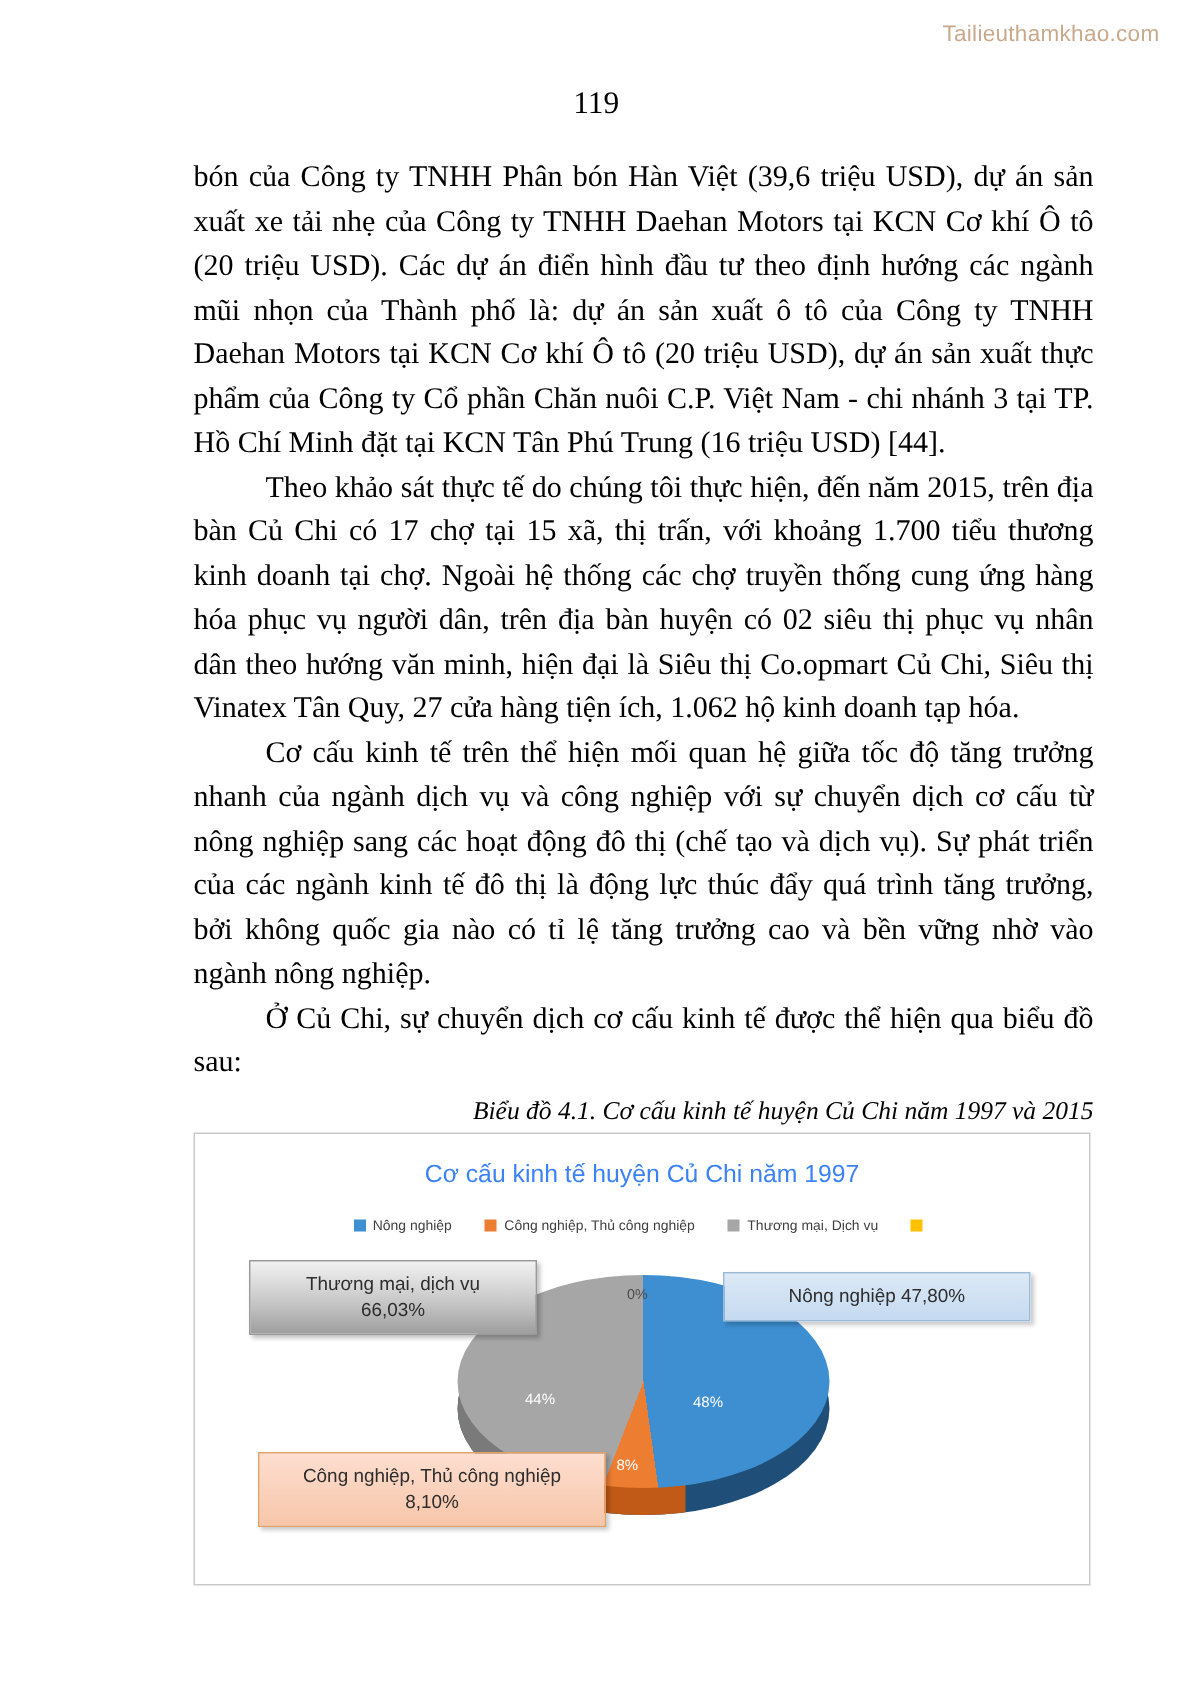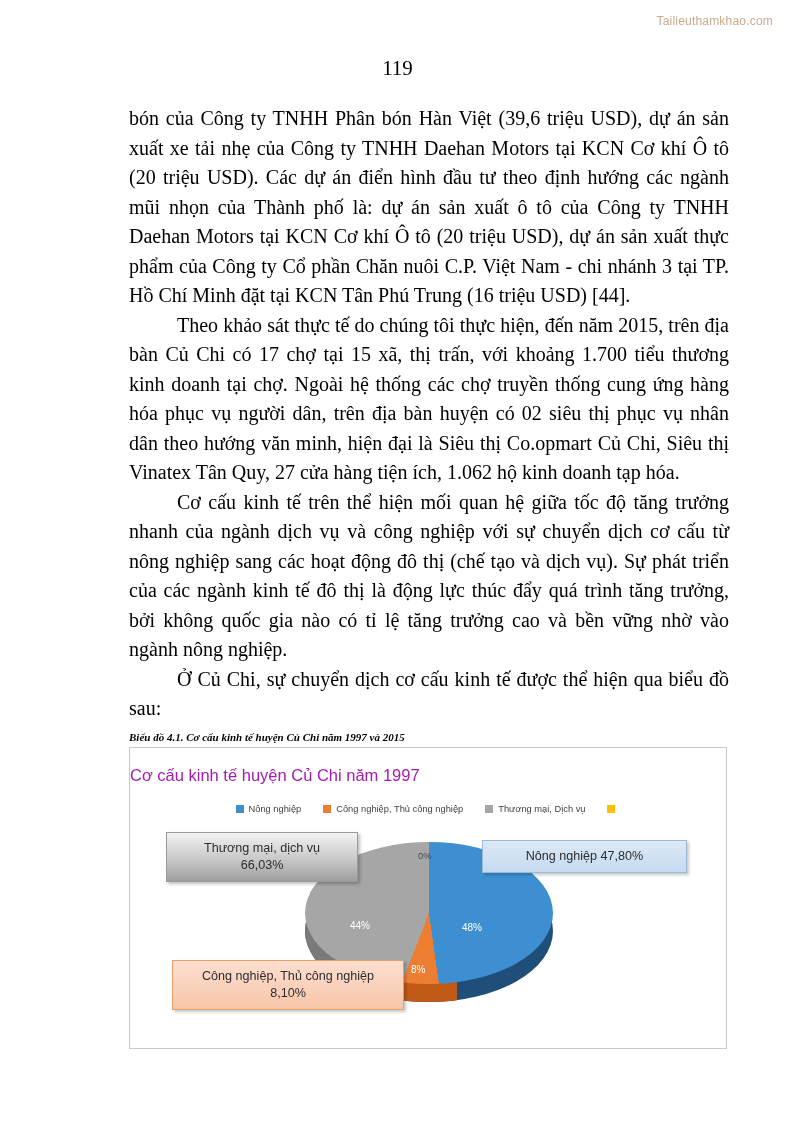--- a/index.html
+++ b/index.html
@@ -19,21 +19,21 @@
     left: 0; top: 0;
     width: 795px;
     height: 1123px;
     overflow: hidden;
   }
   .watermark {
     position: absolute;
     top: 14px;
     right: 22px;
     font-family: "Liberation Sans", sans-serif;
-    font-size: 12px;
+    font-size: 15px;
     color: #c9a98c;
     letter-spacing: 0.2px;
   }
   .page-number {
     position: absolute;
     top: 56px;
     left: 0;
     width: 795px;
     text-align: center;
     font-size: 21px;
@@ -51,44 +51,44 @@
     text-justify: inter-word;
     margin: 0;
   }
   .indent {
     text-indent: 48px;
   }
   .italic {
     font-style: italic;
   }
   .chart-caption {
-    text-align: left;
-    font-size: 11px;
-    font-weight: bold;
+    text-align: right;
+    font-size: 17px;
+    font-weight: normal;
     font-style: italic;
     margin-top: 7px;
     margin-bottom: 4px;
   }
   .chart-box {
     position: relative;
     width: 598px;
     height: 302px;
     border: 1px solid #c9c9c9;
     background: #ffffff;
     box-sizing: border-box;
   }
   .chart-title {
     position: absolute;
     top: 18px;
     left: 0;
     width: 100%;
-    text-align: left;
+    text-align: center;
     font-family: "Liberation Sans", sans-serif;
     font-size: 16.5px;
-    color: #a21caf;
+    color: #3b82f6;
     font-weight: 400;
   }
   .legend {
     position: absolute;
     top: 56px;
     left: 0;
     width: 100%;
     display: flex;
     justify-content: center;
     align-items: center;

